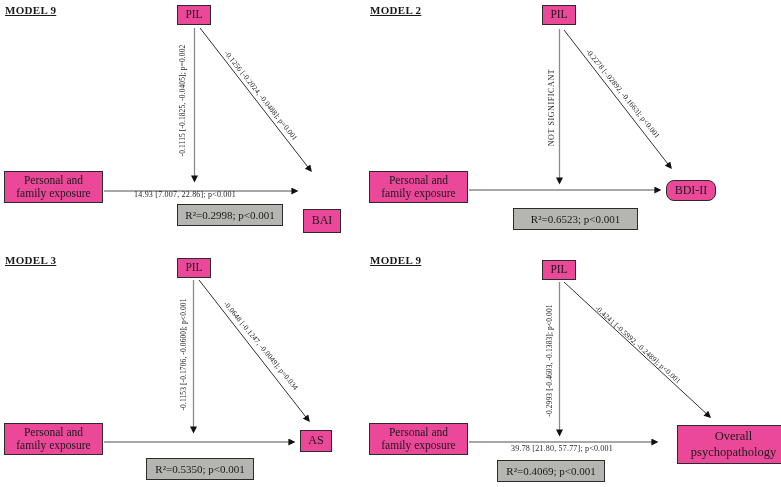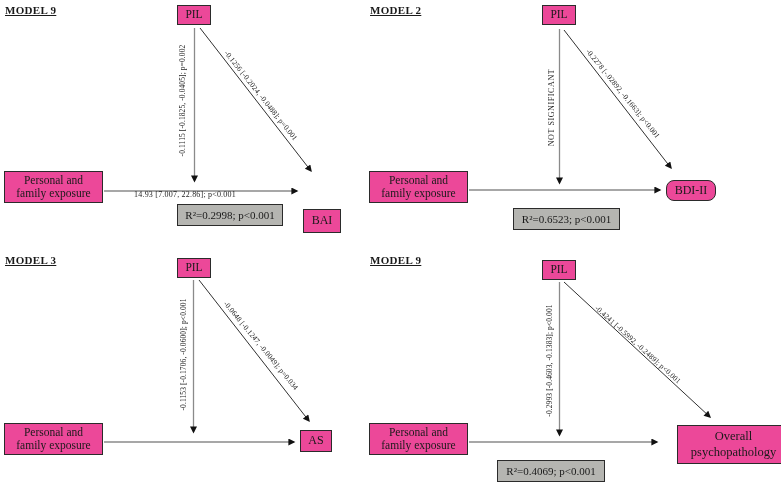--- a/index.html
+++ b/index.html
@@ -59,21 +59,21 @@
   #p2 .clabel{left:112px;top:193px;}
   #p3 .clabel{left:99px;top:190px;}
   #p4 .clabel{left:112px;top:192px;}
 
   .r2box{
     position:absolute;background:#b5b5b1;border:1.4px solid #2b2b2b;
     display:flex;align-items:center;justify-content:center;
     font-size:11px;box-sizing:border-box;
   }
   #p1 .r2box{left:145px;top:204px;width:106px;height:22px;margin-left:32px;}
-  #p2 .r2box{left:148px;top:208px;width:107px;height:22px;}
+  #p2 .r2box{left:148px;top:208px;width:125px;height:22px;}
   #p3 .r2box{left:146px;top:206px;width:108px;height:22px;}
   #p4 .r2box{left:132px;top:208px;width:108px;height:22px;}
 
   .ln-gray{stroke:#8a8a8a;stroke-width:1.3;}
   .ln-black{stroke:#1a1a1a;stroke-width:0.9;}
 </style>
 </head>
 <body>
 
 <div class="figure">
@@ -151,20 +151,23 @@
         <span>PIL</span>
       </div>
     <div class="box predictor">
         <span>Personal and family exposure</span>
       </div>
     <div class="box outcome">
         <span>AS</span>
       </div>
     <div class="rlabel vlabel">-0.1153 [-0.1706, -0.0600]; p&lt;0.001</div>
     <div class="rlabel dlabel">-0.0648 [-0.1247, -0.0049]; p=0.034</div>
+    <div class="r2box">
+        <span>R²=0.5350; p&lt;0.001</span>
+      </div>
   </section>
 
   <section class="panel" id="p4">
     <svg class="arrows" width="416" height="246" viewBox="0 0 416 246">
       <defs>
         <marker id="ah4" viewBox="0 0 10 10" refX="8" refY="5" markerWidth="9" markerHeight="7" markerUnits="userSpaceOnUse" orient="auto-start-reverse">
           <path d="M0,0 L10,5 L0,10 z" fill="#111111"></path>
         </marker>
       </defs>
       <line class="ln-gray" x1="194.5" y1="30" x2="194.5" y2="183" marker-end="url(#ah4)"></line>
@@ -176,18 +179,19 @@
         <span>PIL</span>
       </div>
     <div class="box predictor">
         <span>Personal and family exposure</span>
       </div>
     <div class="box outcome">
         <span>Overall psychopathology</span>
       </div>
     <div class="rlabel vlabel">-0.2993 [-0.4603, -0.1383]; p&lt;0.001</div>
     <div class="rlabel dlabel">-0.4241 [-0.5992, -0.2489]; p&lt;0.001</div>
+    <div class="clabel">39.78 [21.80, 57.77]; p&lt;0.001</div>
     <div class="r2box">
         <span>R²=0.4069; p&lt;0.001</span>
       </div>
   </section>
 
 </div>
 
 </body></html>

